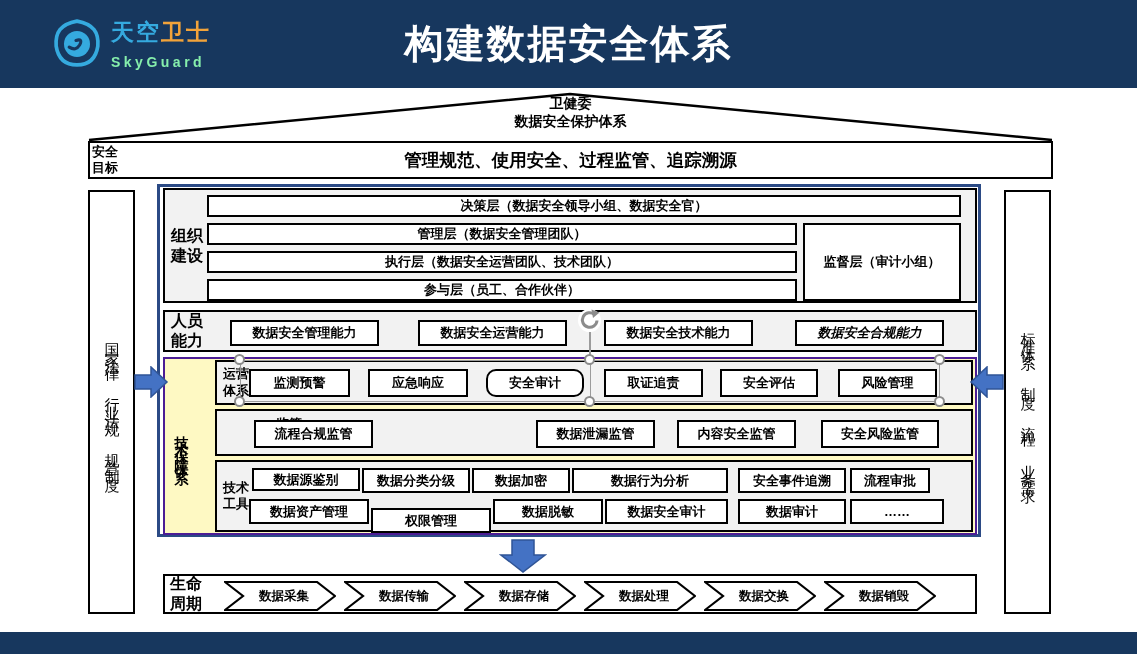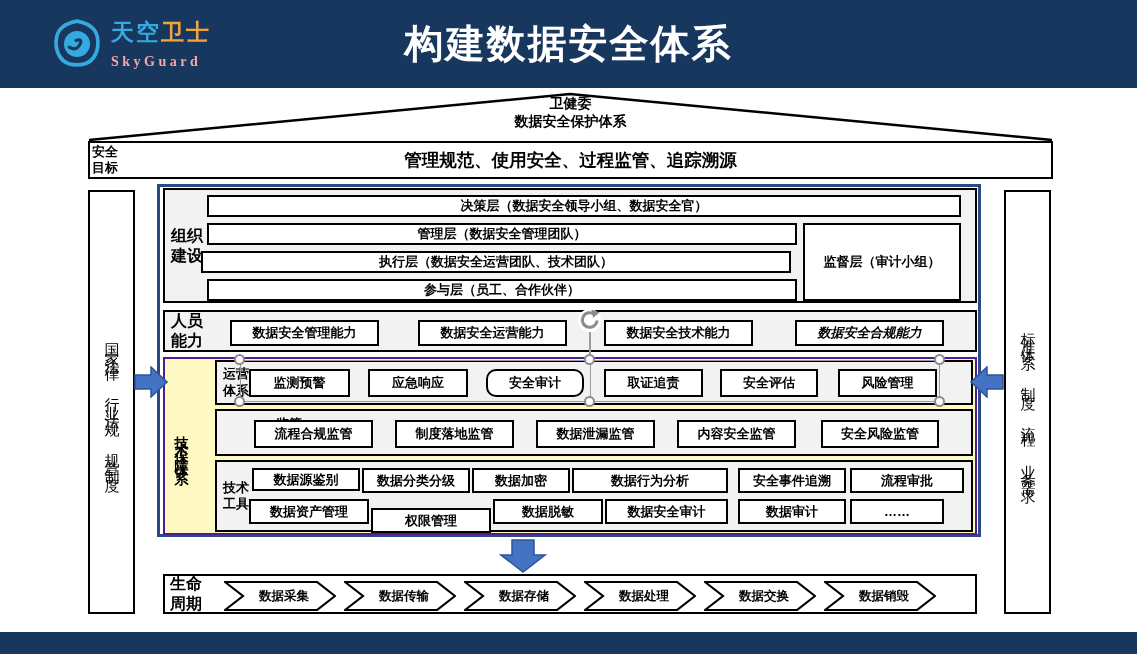--- a/index.html
+++ b/index.html
@@ -11,21 +11,21 @@
   #header{left:0;top:0;width:1137px;height:88px;}
   #footer{left:0;top:632px;width:1137px;height:22px;}
   #slide-title{left:0;top:17px;width:1137px;text-align:center;color:#fff;
                font-size:39px;font-weight:700;letter-spacing:2px;}
   
   #logo{left:52px;top:17px;width:210px;height:56px;display:flex;align-items:center;}
   #logo-text{margin-left:9px;line-height:1;}
   .logo-cn{font-size:23px;font-weight:700;letter-spacing:2px;}
   .logo-blue{color:#35AADF;}
   .logo-orange{color:#F2A33A;}
-  .logo-en{color:#fca5a5;font-size:14px;font-weight:700;letter-spacing:3.5px;margin-top:11px;font-family:Liberation Serif, serif;}
+  .logo-en{color:#86efac;font-size:14px;font-weight:700;letter-spacing:3.5px;margin-top:11px;}
   
   #roof-text1{left:88px;top:95px;width:965px;text-align:center;font-size:14px;font-weight:700;}
   #roof-text2{left:88px;top:113px;width:965px;text-align:center;font-size:14px;font-weight:700;}
   
   #goal-bar{left:88px;top:141px;width:965px;height:38px;border:2px solid #000;
             box-sizing:border-box;background:#fff;}
   #goal-label{left:92px;top:144px;width:30px;font-size:13px;font-weight:700;line-height:1.25;
               word-break:break-all;}
   #goal-text{left:88px;top:148px;width:965px;text-align:center;font-size:17.5px;font-weight:700;}
   
@@ -117,21 +117,21 @@
   <svg class="abs arrow-svg" style="left:969px;top:366px;" width="35" height="32">
     <polygon points="34,9 18,9 18,1 2,16 18,31 18,23 34,23" fill="#4472C4" stroke="#2F5496" stroke-width="1.5"></polygon>
   </svg>
 
   <div id="main-box" class="abs"></div>
 
   <div id="org-section" class="abs section">
     <div class="abs sec-label" style="left:6px;top:0;height:111px;width:32px;">组织建设</div>
     <div class="abs box" style="left:42px;top:5px;width:754px;height:22px;">决策层（数据安全领导小组、数据安全官）</div>
     <div class="abs box" style="left:42px;top:33px;width:590px;height:22px;">管理层（数据安全管理团队）</div>
-    <div class="abs box" style="left:36px;top:61px;width:590px;height:22px;">执行层（数据安全运营团队、技术团队）</div>
+    <div class="abs box" style="left:42px;top:61px;width:590px;height:22px;">执行层（数据安全运营团队、技术团队）</div>
     <div class="abs box" style="left:42px;top:89px;width:590px;height:22px;">参与层（员工、合作伙伴）</div>
     <div class="abs box" style="left:638px;top:33px;width:158px;height:78px;white-space:normal;">监督层（审计小组）</div>
   </div>
 
   <div id="staff-section" class="abs section">
     <div class="abs sec-label" style="left:6px;top:0;height:38px;width:32px;">人员能力</div>
     <div class="abs box" style="left:65px;top:8px;width:149px;height:26px;">数据安全管理能力</div>
     <div class="abs box" style="left:253px;top:8px;width:149px;height:26px;">数据安全运营能力</div>
     <div class="abs box" style="left:439px;top:8px;width:149px;height:26px;">数据安全技术能力</div>
     <div class="abs box" style="left:630px;top:8px;width:149px;height:26px;font-style:italic;">数据安全合规能力</div>
@@ -148,34 +148,33 @@
       <div class="abs box" style="left:151px;top:7px;width:100px;height:28px;">应急响应</div>
       <div class="abs box" style="left:269px;top:7px;width:98px;height:28px;border-radius:10px;">安全审计</div>
       <div class="abs box" style="left:387px;top:7px;width:99px;height:28px;">取证追责</div>
       <div class="abs box" style="left:503px;top:7px;width:98px;height:28px;">安全评估</div>
       <div class="abs box" style="left:621px;top:7px;width:99px;height:28px;">风险管理</div>
     </div>
 
     <div class="abs tech-row" style="top:50px;height:47px;">
       <div class="abs sec-label" style="left:20px;top:0;height:43px;width:28px;font-size:13px;margin-left:39px;">监管体系</div>
       <div class="abs box" style="left:37px;top:9px;width:119px;height:28px;">流程合规监管</div>
-      <div class="abs box" style="left:178px;top:9px;width:119px;height:28px;">制度落地监管</div>
       <div class="abs box" style="left:319px;top:9px;width:119px;height:28px;">数据泄漏监管</div>
       <div class="abs box" style="left:460px;top:9px;width:119px;height:28px;">内容安全监管</div>
       <div class="abs box" style="left:604px;top:9px;width:118px;height:28px;">安全风险监管</div>
     </div>
 
     <div class="abs tech-row" style="top:101px;height:72px;">
       <div class="abs sec-label" style="left:6px;top:0;height:68px;width:28px;font-size:13px;">技术工具</div>
       <div class="abs box" style="left:35px;top:6px;width:108px;height:23px;">数据源鉴别</div>
       <div class="abs box" style="left:145px;top:6px;width:108px;height:25px;">数据分类分级</div>
       <div class="abs box" style="left:255px;top:6px;width:98px;height:25px;">数据加密</div>
       <div class="abs box" style="left:355px;top:6px;width:156px;height:25px;">数据行为分析</div>
       <div class="abs box" style="left:521px;top:6px;width:108px;height:25px;">安全事件追溯</div>
-      <div class="abs box" style="left:633px;top:6px;width:114px;height:25px;">流程审批</div>
+      <div class="abs box" style="left:633px;top:6px;width:80px;height:25px;">流程审批</div>
       <div class="abs box" style="left:32px;top:37px;width:120px;height:25px;">数据资产管理</div>
       <div class="abs box" style="left:154px;top:37px;width:120px;height:25px;margin-top:9px;">权限管理</div>
       <div class="abs box" style="left:276px;top:37px;width:110px;height:25px;">数据脱敏</div>
       <div class="abs box" style="left:388px;top:37px;width:123px;height:25px;">数据安全审计</div>
       <div class="abs box" style="left:521px;top:37px;width:108px;height:25px;">数据审计</div>
       <div class="abs box" style="left:633px;top:37px;width:94px;height:25px;">……</div>
     </div>
   </div>
 
   <div class="abs sel-outline"></div>

